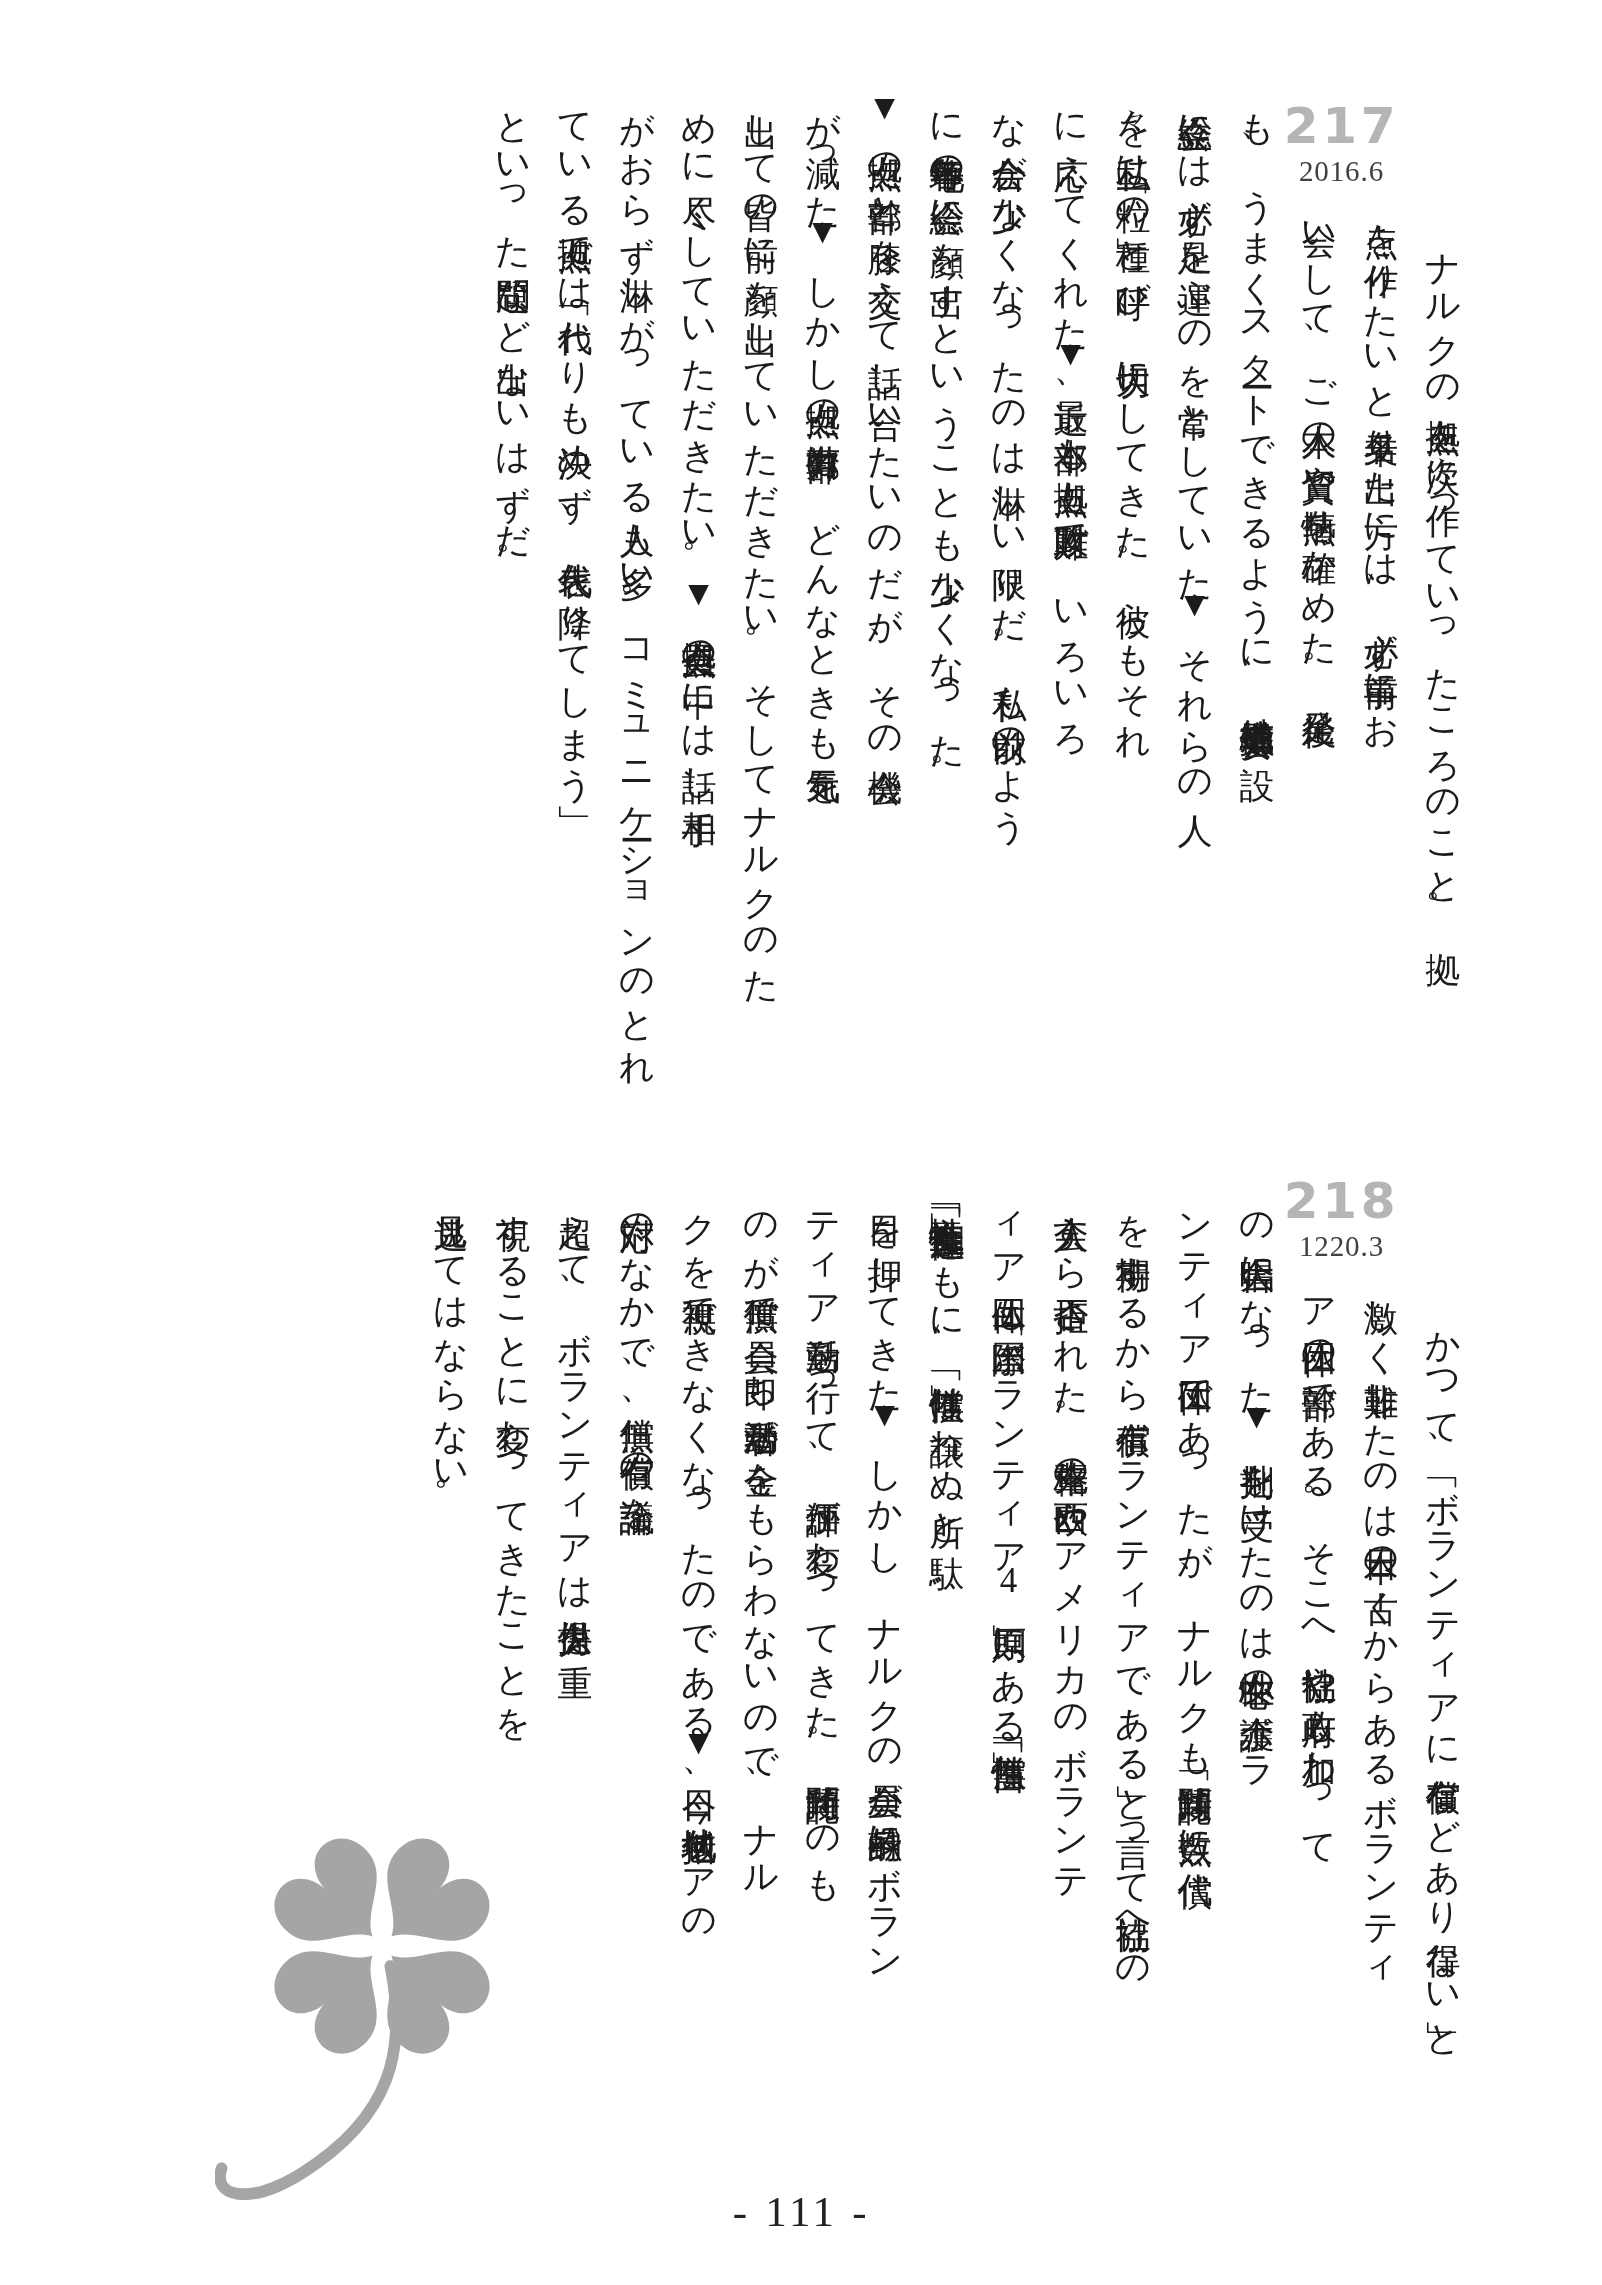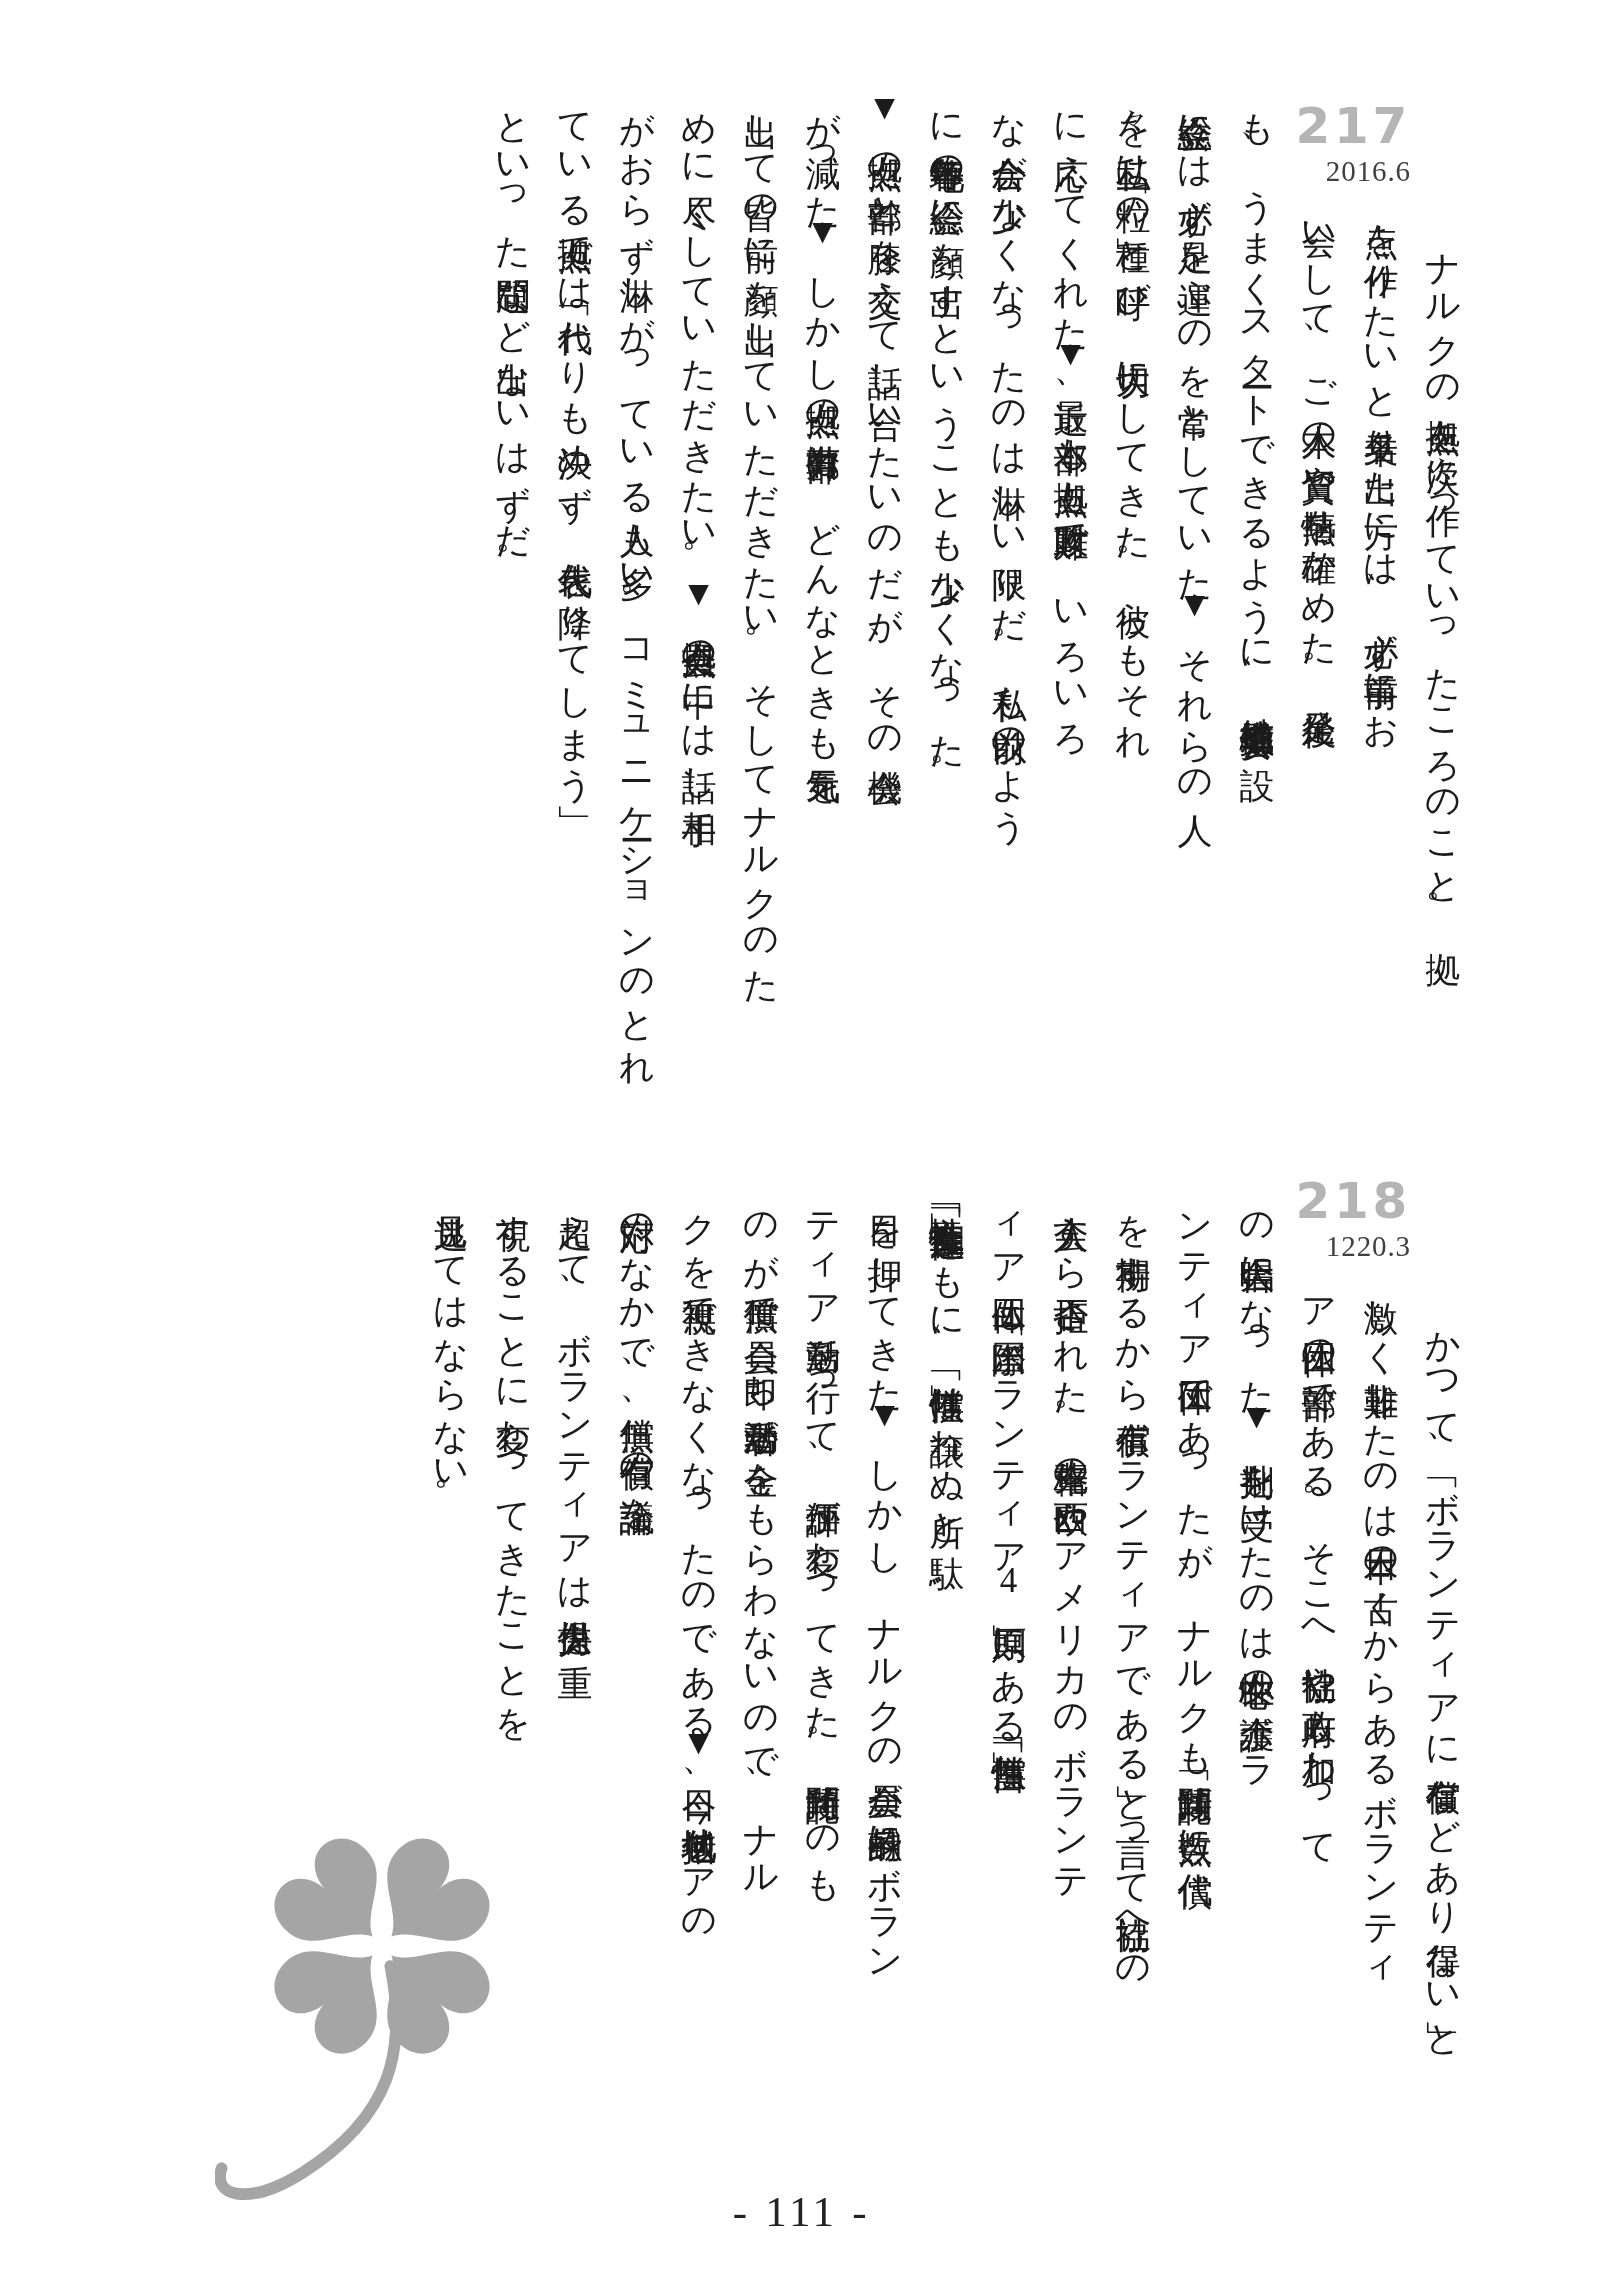--- a/index.html
+++ b/index.html
@@ -9,21 +9,21 @@
     margin:0 auto;
     background:#ffffff;
     font-family:"Liberation Serif","DejaVu Serif",serif;
     color:var(--text,#1b1b1b);
     overflow:hidden;
   }
   .entry { position:absolute; }
   .entry-217 { top:88px;  right:130px; }
   .entry-218 { top:1189px; right:130px; }
 
-  .entry-header { position:absolute; right:62px; width:139px; text-align:right; }
+  .entry-header { position:absolute; right:62px; width:139px; text-align:center; }
   .entry-217 .entry-header { top:13px; }
   .entry-218 .entry-header { top:-13px; }
 
   .entry-number {
     font-family:"DejaVu Sans","Liberation Sans",sans-serif;
     font-weight:bold;
     font-size:50px; line-height:1;
     letter-spacing:3.7px;
     color:var(--section-number,#b5b5b5);
   }

